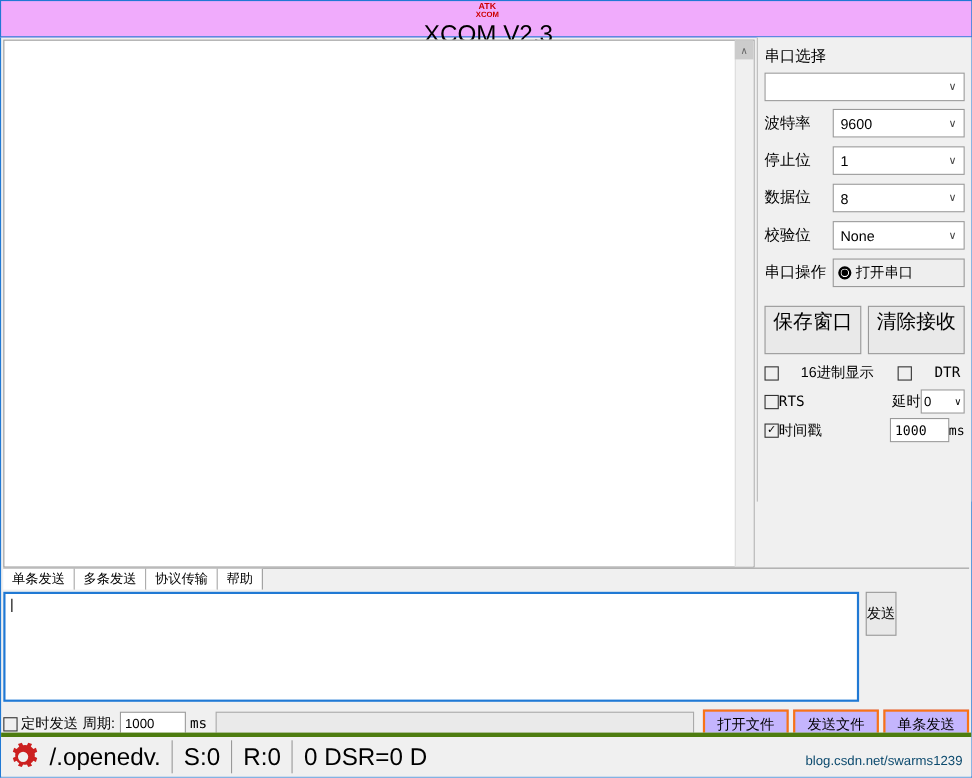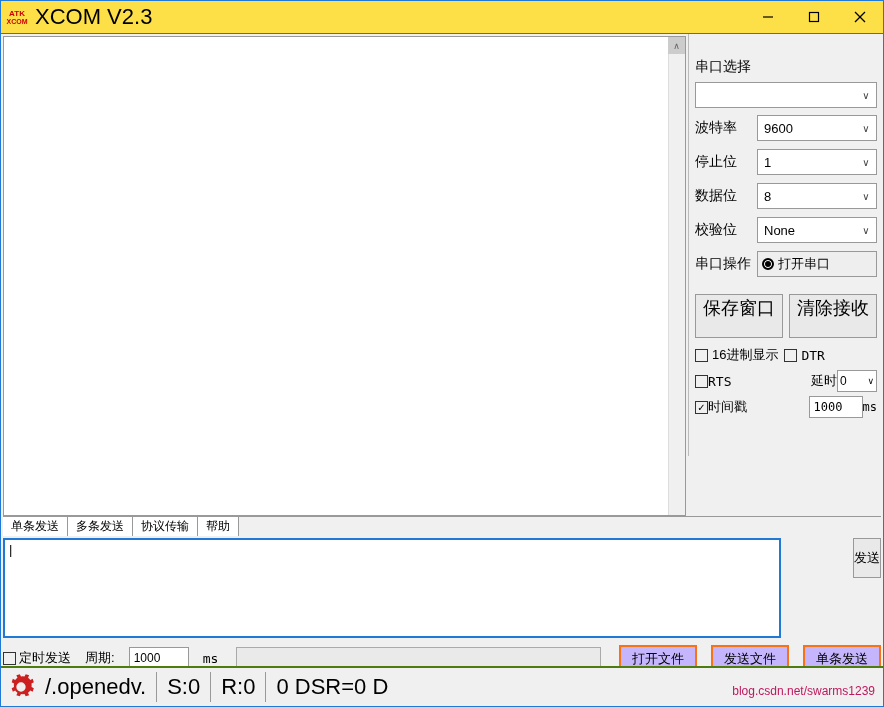--- a/index.html
+++ b/index.html
@@ -1,19 +1,19 @@
 <!DOCTYPE html>
 <html><head>
   <meta charset="utf-8">
   <style>
     * { box-sizing: border-box; margin: 0; padding: 0; font-family: "Microsoft YaHei", sans-serif; }
     body { width: 884px; height: 707px; background: #f0f0f0; position: relative; }
     
     
-    .titlebar { height: 34px; background: #fde047; border: 1px solid #2079d4; display: flex; align-items: center; }
+    .titlebar { height: 34px; background: #f0abfc; border: 1px solid #2079d4; display: flex; align-items: center; flex-direction: column; }
     .titlebar .logo { width: 28px; height: 28px; margin-left: 2px; display: flex; flex-direction: column; justify-content: center; align-items: center; }
     .titlebar .logo .l1 { font-size: 8px; color: #c00; font-weight: bold; line-height: 9px; }
     .titlebar .logo .l2 { font-size: 7px; color: #c00; font-weight: bold; line-height: 8px; }
     .titlebar .title { font-size: 22px; margin-left: 4px; font-weight: 400; }
     .titlebar .win-controls { margin-left: auto; display: flex; }
     .titlebar .win-btn { width: 46px; height: 30px; display: flex; align-items: center; justify-content: center; font-size: 14px; }
     .titlebar .win-btn svg { stroke: #000; fill: none; }
     
     
     .content { display: flex; position: absolute; top: 34px; left: 0; right: 0; bottom: 0; border-left: 1px solid #2079d4; border-right: 1px solid #2079d4; border-bottom: 1px solid #2079d4; }
@@ -24,60 +24,60 @@
     .receive-area .scrollbar-track { position: absolute; right: 0; top: 0; bottom: 0; width: 17px; background: #f0f0f0; border-left: 1px solid #ddd; }
     .receive-area .scrollbar-thumb { position: absolute; top: 0; right: 0; width: 17px; height: 17px; background: #ccc; display:flex; align-items:center; justify-content:center; font-size:9px; color:#666;}
     
     
     .tab-row { height: 20px; margin: 0 2px; display: flex; border-top: 1px solid #999; }
     .tab { padding: 0 8px; font-size: 12px; border-right: 1px solid #999; background: #fff; line-height: 19px; }
     
     
     .send-row { display: flex; margin: 2px; height: 100px; }
     .send-text { flex: 1; border: 2px solid #2079d4; background: #fff; padding: 2px 4px; font-size: 13px; }
-    .send-btns { width: 94px; margin-left: 6px; display: flex; flex-direction: column; justify-content: space-between; align-items: flex-end; }
+    .send-btns { width: 94px; margin-left: 6px; display: flex; justify-content: space-between; }
     .btn { border: 1px solid #999; background: #e9e9e9; font-size: 13px; text-align: center; cursor: pointer; }
     .send-btn { height: 40px; line-height: 38px; }
     .clear-send-btn { height: 30px; line-height: 28px; }
     
     
-    .opts-row { display: flex; align-items: center; height: 32px; margin: 2px; gap: 14px; }
+    .opts-row { display: flex; align-items: center; height: 32px; margin: 2px; gap: 4px; }
     .opts-row .chk-wrap { display: flex; align-items: center; font-size: 13px; gap: 3px; }
     .opts-row input[type=text] { width: 60px; height: 22px; border: 1px solid #999; padding: 0 4px; font-size: 12px; }
     .opts-row .unit { font-size: 13px; }
     .progress-area { flex: 1; height: 22px; border: 1px solid #aaa; background: #eaeaea; margin: 0 4px; }
     .file-btn { width: 78px; height: 26px; line-height: 24px; font-size: 13px; border: 2px solid #f97316; background: #c4b5fd; text-align: center; }
     
     .opts-row2 { display: flex; align-items: center; height: 26px; margin: 0 2px 4px 2px; gap: 6px; }
     .opts-row2 .chk-wrap { display: flex; align-items: center; font-size: 13px; gap: 3px; }
     .progress-small { width: 250px; height: 18px; border: 1px solid #aaa; background: #eaeaea; margin: 0 4px; position: relative;}
     .progress-small .pct { position: absolute; right: -22px; top: 0; font-size: 12px; }
     .link-text { font-size: 12px; color: #0050b0; margin-left: 28px; font-family: Courier, monospace; }
     .link-text a { color: #0050b0; text-decoration: underline; }
     
     
-    .status-bar { height: 40px; border-top: 2px solid #4d7c0f; display: flex; align-items: center; background: #f0f0f0; position: absolute; bottom: 0; left: 0; right: 0; }
+    .status-bar { height: 40px; border-top: 4px solid #4d7c0f; display: flex; align-items: center; background: #f0f0f0; position: absolute; bottom: 0; left: 0; right: 0; }
     .status-gear { width: 28px; height: 28px; margin-left: 6px; }
     .status-seg { font-size: 22px; padding: 0 10px; border-left: 1px solid #999; height: 30px; line-height: 30px; }
     .status-bar .first { border-left: none; }
-    .watermark { position: absolute; right: 8px; bottom: 8px; font-size: 12px; color: #be185d; }
+    .watermark { position: absolute; right: 8px; bottom: 8px; font-size: 12px; color: #0c4a6e; }
     
     
     .sidebar { width: 195px; background: #f0f0f0; padding: 6px 6px 0 6px; border-left: 1px solid #bbb; height: 422px;}
-    .sidebar .sec-title { font-size: 14px; margin: 18px 0 6px 0; }
+    .sidebar .sec-title { font-size: 14px; margin: 2px 0 6px 0; }
     .sidebar .row { display: flex; align-items: center; margin: 6px 0; height: 28px; }
     .sidebar .row .lbl { width: 62px; font-size: 14px; }
     .combo { flex: 1; height: 26px; border: 1px solid #999; background: #fff; display: flex; align-items: center; justify-content: space-between; padding: 0 2px 0 6px; font-family: "SimSun", monospace; font-size: 13px; }
     .combo .arrow { width: 16px; text-align: center; color: #444; font-size: 10px; }
     .combo.full { width: 100%; }
     .port-op-btn { flex: 1; height: 26px; border: 1px solid #999; background: #eee; display: flex; align-items: center; padding: 0 4px; font-size: 13px; gap: 4px; }
     .port-op-btn .circ { width: 12px; height: 12px; border: 2px solid #000; border-radius: 50%; background: #000; box-shadow: inset 0 0 0 1px #fff; }
     .sidebar .btn-pair { display: flex; gap: 6px; margin: 16px 0 8px 0; }
     .sidebar .btn-pair .btn { flex: 1; height: 44px; line-height: 26px; font-size: 18px; }
-    .sidebar .chk-row { display: flex; align-items: center; font-size: 13px; gap: 4px; margin: 6px 0; }
+    .sidebar .chk-row { display: flex; align-items: center; font-size: 13px; gap: 20px; margin: 6px 0; }
     .sidebar .chk { width: 13px; height: 13px; border: 1px solid #333; display: inline-flex; align-items:center; justify-content:center; font-size:10px;}
     .sidebar .delay-row { display: flex; align-items: center; gap: 0; font-size: 13px; margin: 4px 0; }
     .sidebar .delay-combo { width: 40px; height: 22px; border: 1px solid #999; background:#fff; display:flex; justify-content:space-between; align-items:center; padding:0 2px; font-family:monospace; font-size:12px;}
     .sidebar .ts-input { width: 54px; height: 22px; border: 1px solid #999; background:#fff; padding:0 4px; font-family:monospace; font-size:12px;}
   </style>
 </head>
 <body>
 
 <div class="titlebar">
   <div class="logo">

